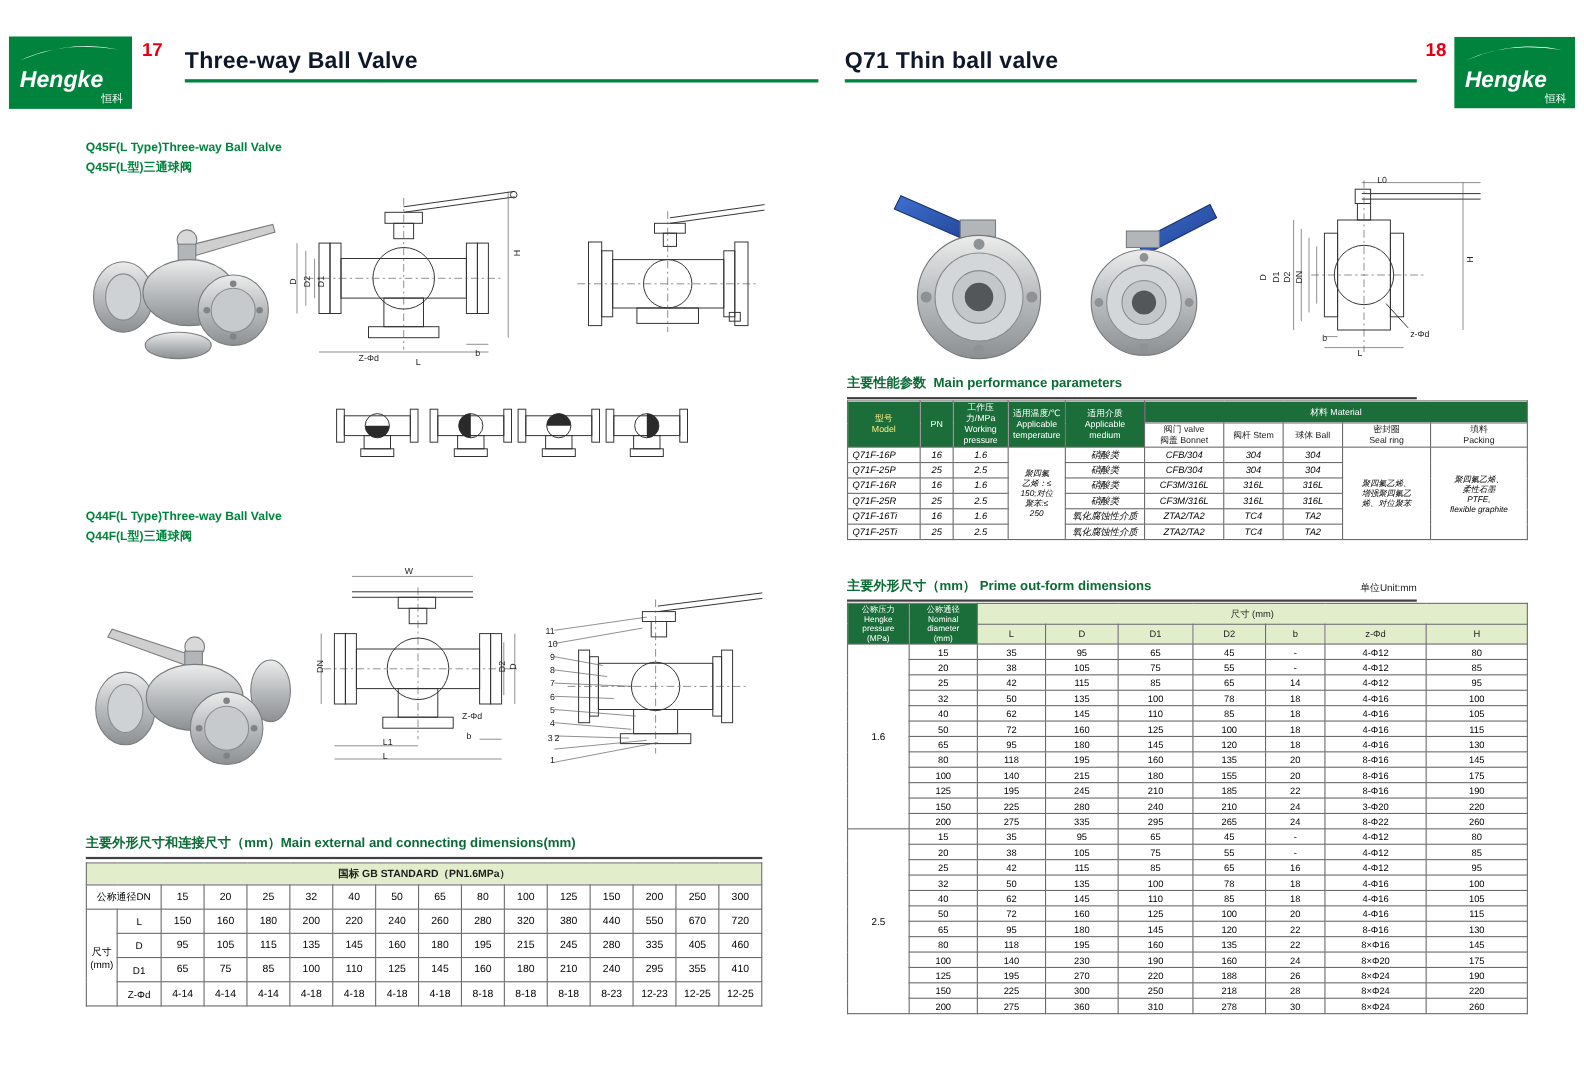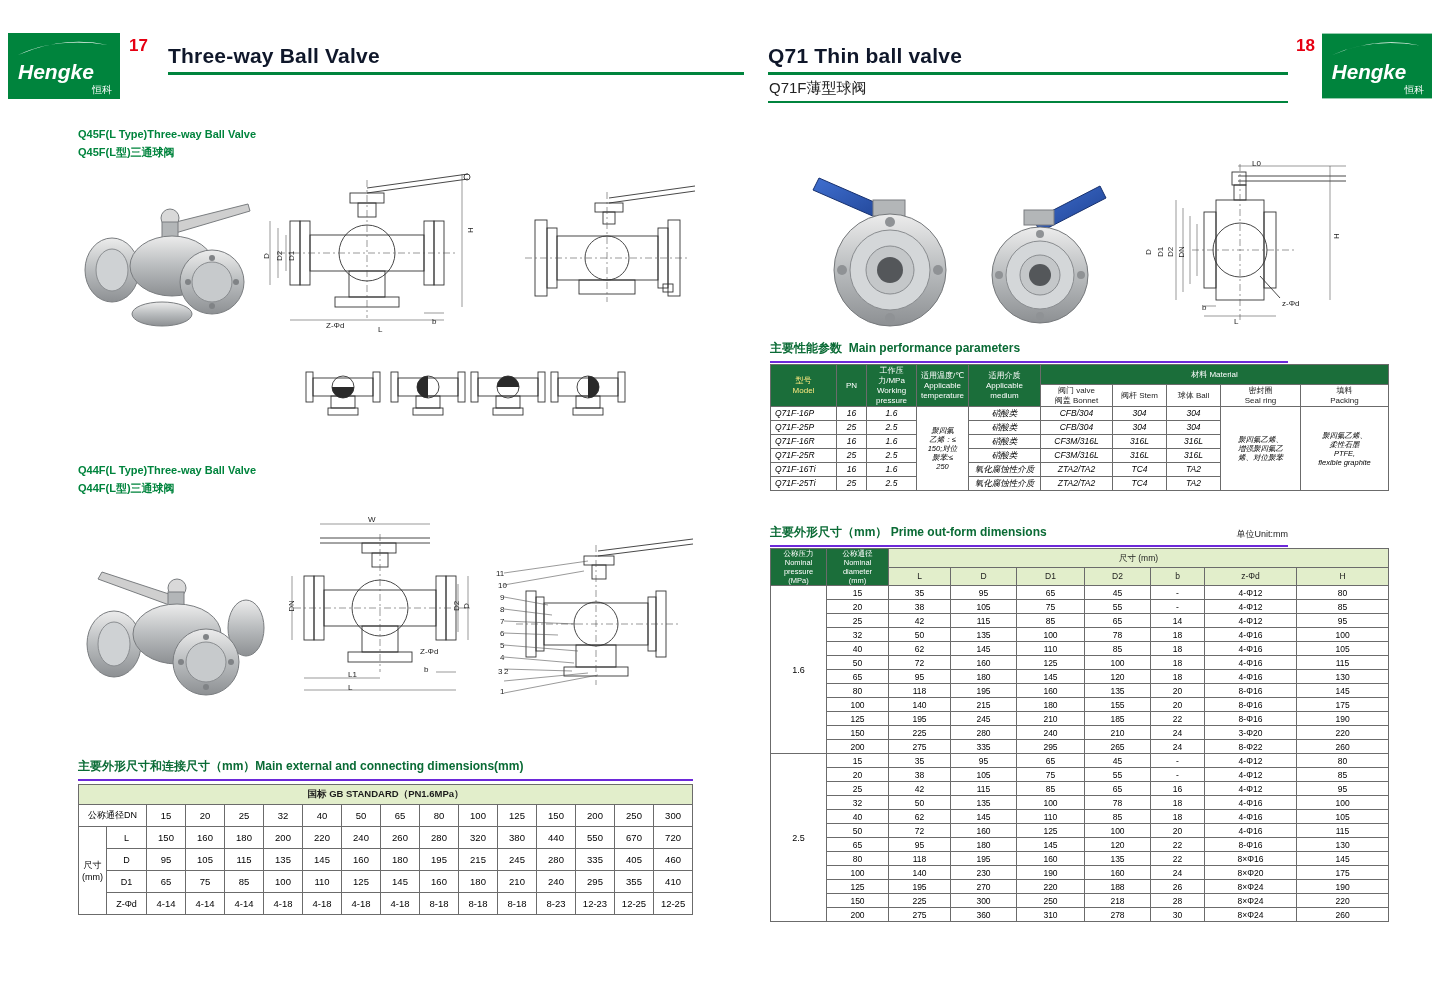--- a/index.html
+++ b/index.html
@@ -12,21 +12,21 @@
   .logo-block { position:absolute; width:112px; height:68px; }
   .pagenum { position:absolute; color:#e60012; font-weight:bold; font-size:17px; }
   .hgroup { position:absolute; }
   .h-en { color:#0f172a; font-weight:bold; font-size:21px; letter-spacing:.2px;
           border-bottom:3px solid #00843d; padding-bottom:4px; }
   .h-cn { color:#222; font-size:15px; border-bottom:2px solid #00843d; padding:4px 0 3px 1px; }
 
   
   .sec-title { color:#00843d; font-weight:bold; font-size:11px; line-height:1.6; }
   .tbl-title { color:#0a6b35; font-weight:bold; font-size:12px;
-               border-bottom:2px solid #6d28d9; padding-bottom:4px; }
+               border-bottom:2px solid #404040; padding-bottom:4px; }
   .unit-note { position:absolute; right:0; bottom:4px; font-weight:normal; font-size:9px; color:#222; }
 
   
   svg.draw { position:absolute; }
   .ln { stroke:#333; fill:none; stroke-width:.9; }
   .cl { stroke:#555; fill:none; stroke-width:.6; stroke-dasharray:7 3 2 3; }
   .dim { stroke:#555; fill:none; stroke-width:.6; }
   .dl { position:absolute; font-size:8px; color:#222; line-height:1; }
   .rot { transform:rotate(-90deg); transform-origin:center; }
   .pno { position:absolute; font-size:8px; color:#222; line-height:1; }
@@ -67,21 +67,20 @@
       <text x="10" y="46" font-size="21" font-style="italic" font-weight="bold" fill="#ffffff">Hengke</text>
       <text x="84" y="60" font-size="10" fill="#ffffff">恒科</text>
     </svg>
   </div>
   <div class="pagenum" style="left:129px;top:36px">17</div>
   <div class="hgroup" style="left:168px;top:44px;width:576px">
     <div class="h-en">Three-way Ball Valve</div>
   </div>
   <div class="hgroup" style="left:768px;top:44px;width:520px">
     <div class="h-en">Q71 Thin ball valve</div>
-    <div class="h-cn">Q71F薄型球阀</div>
   </div>
   <div class="pagenum" style="left:1296px;top:36px">18</div>
   <div class="logo-block" style="left:1322px;top:33px">
     <svg width="110" height="66" viewBox="0 0 112 66">
       <rect width="112" height="66" fill="#00843d"></rect>
       <path d="M10,22 Q48,4 100,12 Q64,4 26,16 Z" fill="#ffffff"></path>
       <text x="10" y="46" font-size="21" font-style="italic" font-weight="bold" fill="#ffffff">Hengke</text>
       <text x="84" y="60" font-size="10" fill="#ffffff">恒科</text>
     </svg>
   </div>
@@ -609,21 +608,21 @@
         <col style="width:66px">
       <col style="width:68px">
         <col style="width:66px">
         <col style="width:54px">
         <col style="width:92px">
       <col style="width:92px">
     </colgroup>
     <thead>
       <tr>
         <th rowspan="2" class="dg pre">公称压力
-Nominal
+Hengke
 pressure
 (MPa)</th>
         <th rowspan="2" class="dg pre">公称通径
 Nominal
 diameter
 (mm)</th>
         <th colspan="7" class="pg">尺寸 (mm)</th>
       </tr>
       <tr>
         <th class="pg">L</th>

